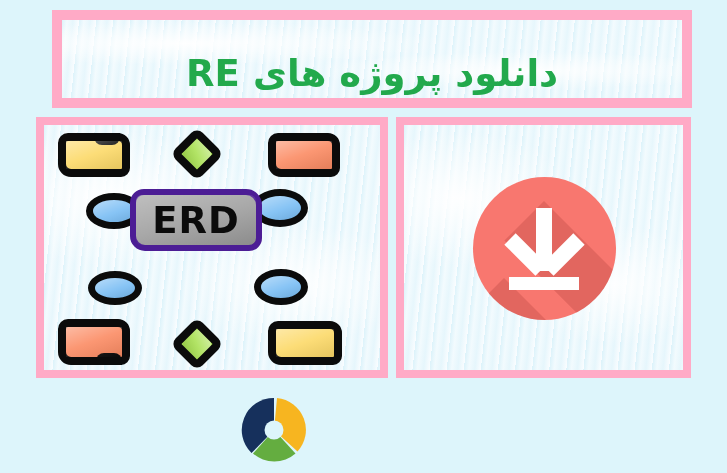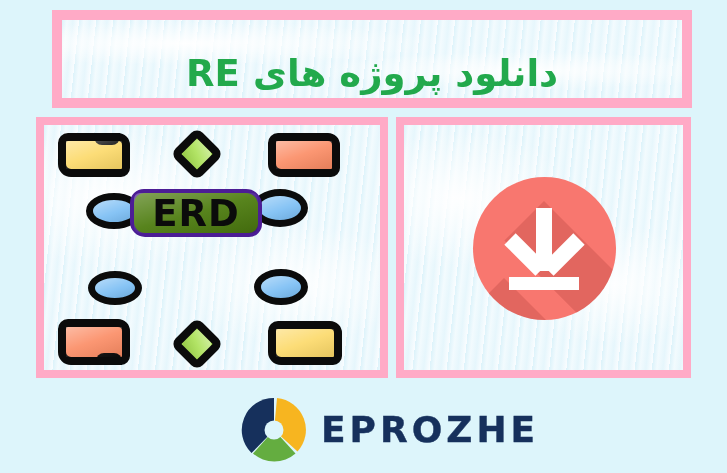--- a/index.html
+++ b/index.html
@@ -127,25 +127,25 @@
     background: #0b0b0b;
   }
   .notch-top  { top: -8px;  left: 28px; border-radius: 0 0 8px 8px; }
   .notch-bot  { bottom: -8px; left: 30px; border-radius: 8px 8px 0 0; }
 
   #erd-center {
     position: absolute;
     left: 86px;
     top: 64px;
     width: 132px;
-    height: 48px;
+    height: 62px;
     box-sizing: border-box;
-    border: 4px solid #4c1d95;
+    border: 6px solid #4c1d95;
     border-radius: 14px 16px 13px 15px;
-    background: #4d7c0f;
+    background: #a3a3a3;
     display: flex;
     align-items: center;
     justify-content: center;
   }
   #erd-center .sheen {
     position: absolute;
     inset: 0;
     border-radius: 6px;
     background: linear-gradient(165deg, rgba(255,255,255,.30) 0%, rgba(255,255,255,.06) 50%, rgba(0,0,0,.14) 100%);
   }
@@ -361,16 +361,15 @@
         <path d="M33 33 L33 1 A32 32 0 0 0 10.5 56 Z" fill="#16305c"></path>
 
         <path d="M33 33 L36 1 A32 32 0 0 1 56.5 54.5 Z" fill="#f7b520"></path>
 
         <path d="M33 33 L54.5 56.5 A32 32 0 0 1 12 56.5 Z" fill="#64ad40"></path>
 
         <circle cx="33" cy="33" r="9.5" fill="#ddf5fb"></circle>
       </svg>
     </div>
 
-    <div id="logo-wordmark">EPROZHE</div>
   </div>
 
 </div>
 
 </body></html>

